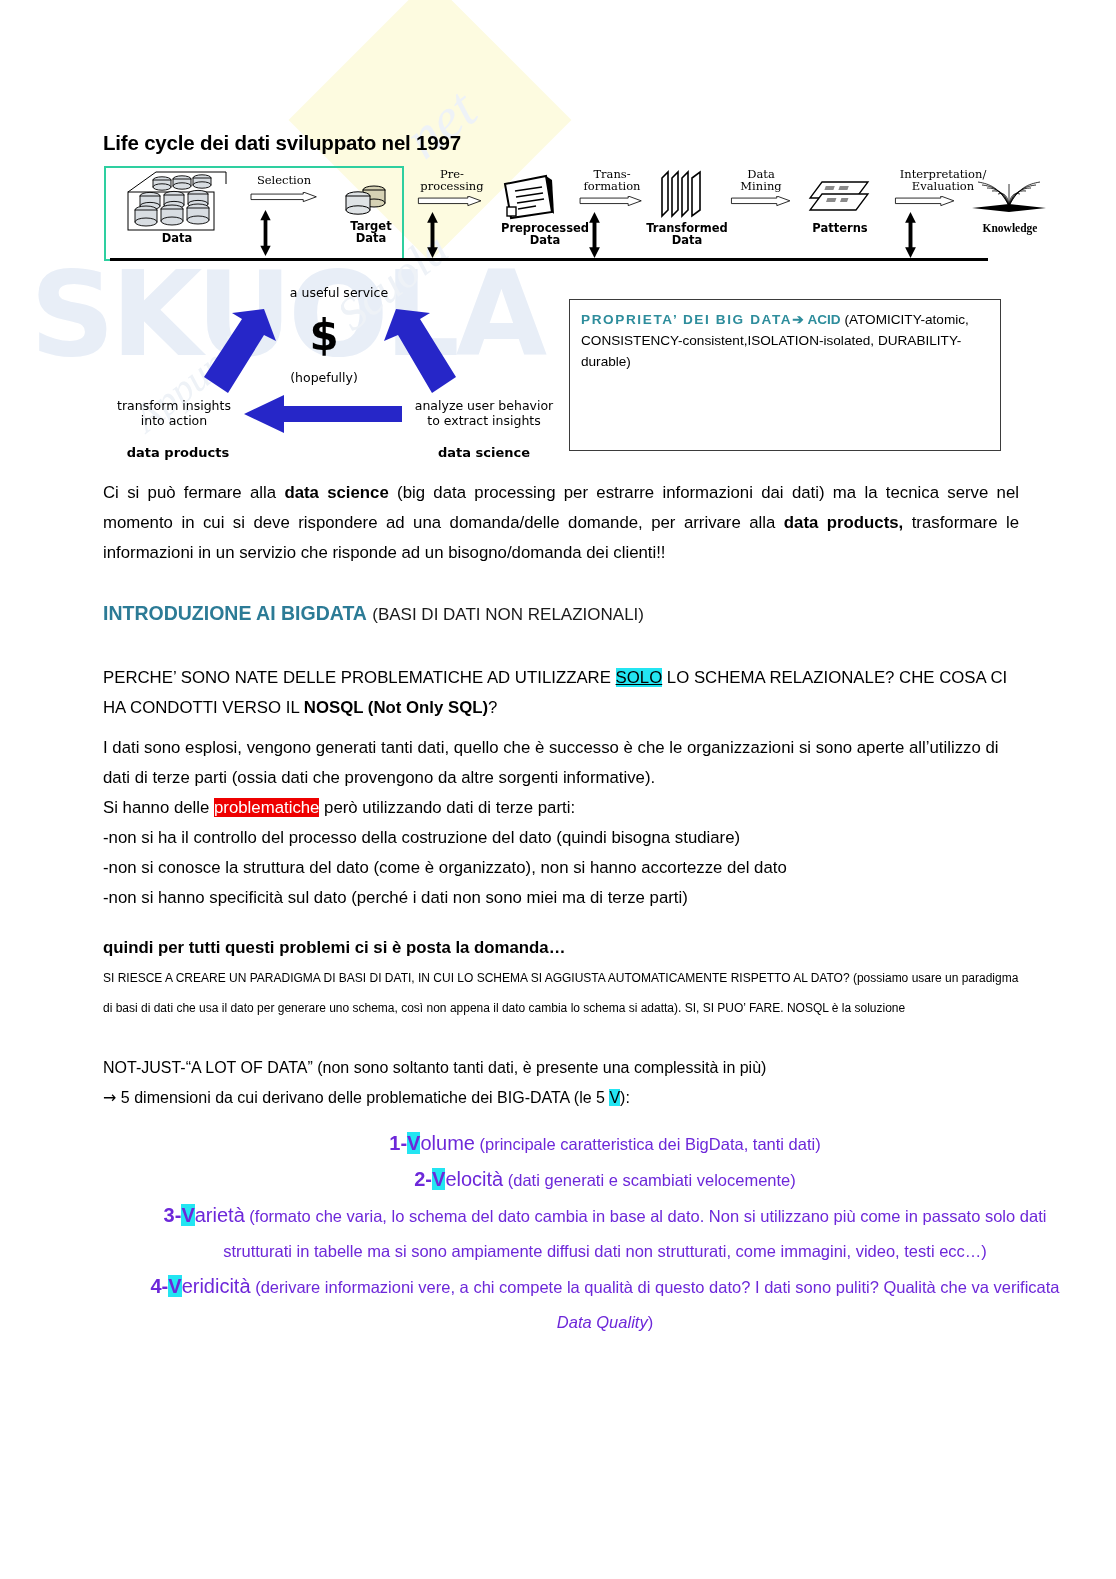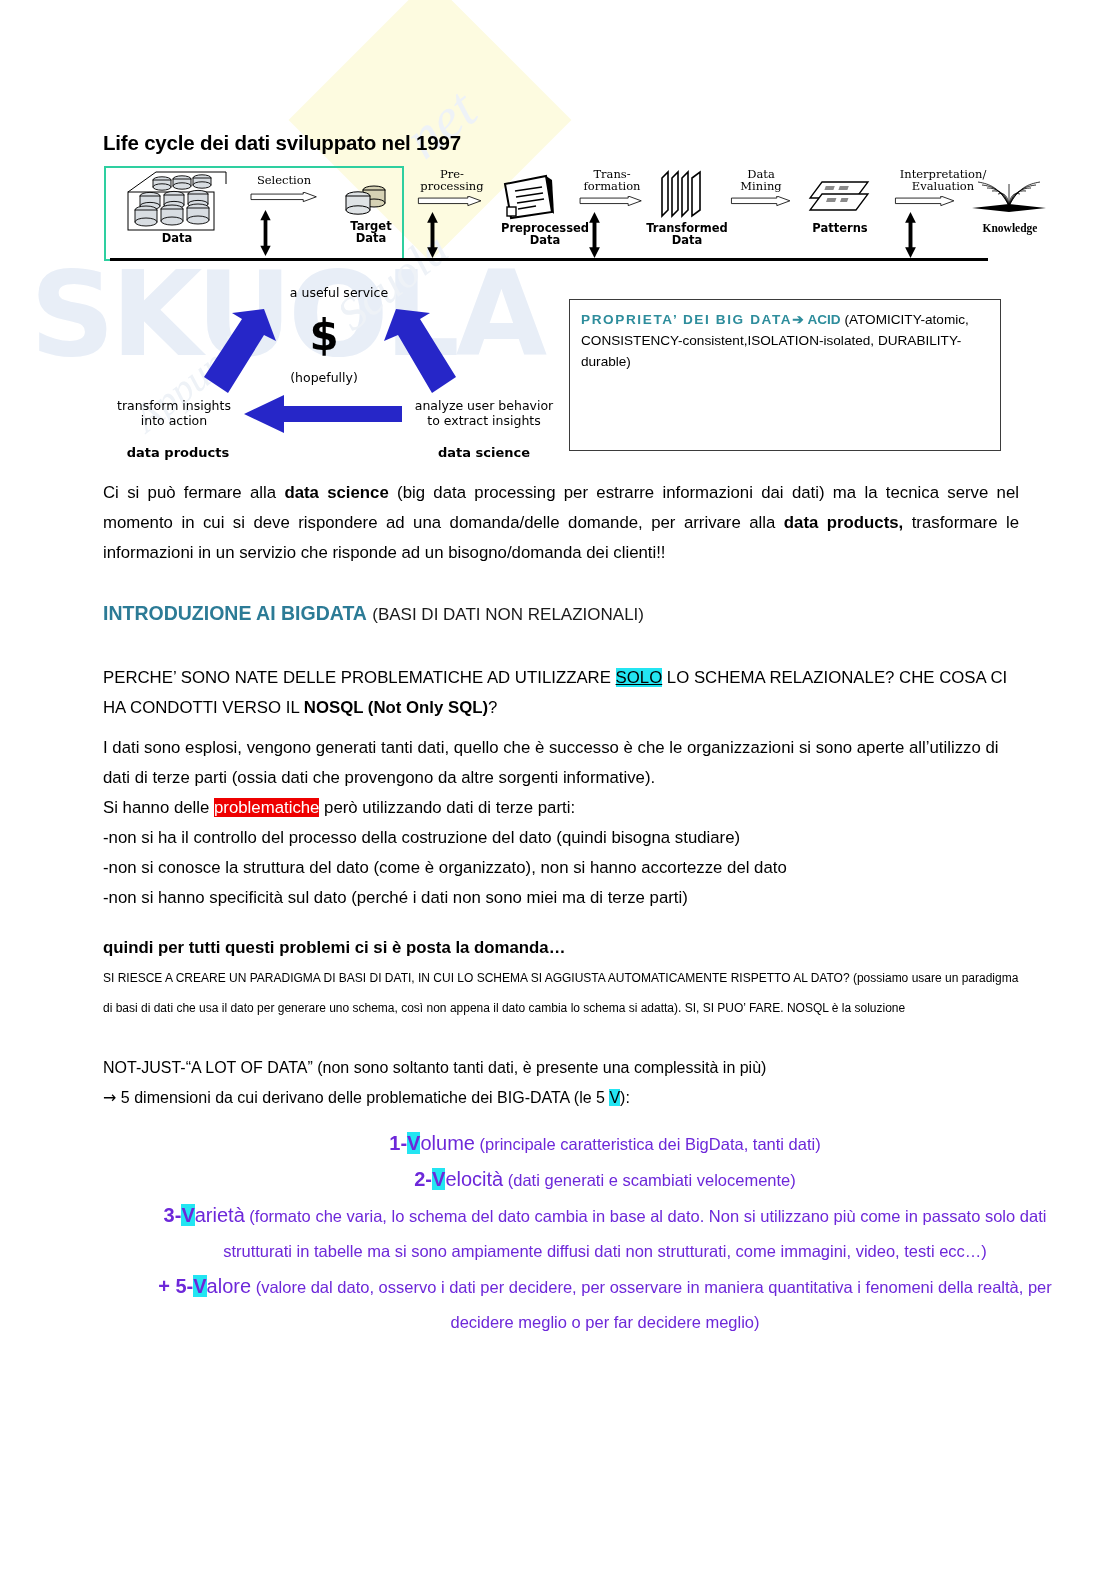--- a/index.html
+++ b/index.html
@@ -472,20 +472,20 @@
     </div>
 
     <div>
       <span class="vnum">2-</span><span class="vnum hl-cyan">V</span><span class="vname">elocità</span><span class="vtail"> (dati generati e scambiati velocemente)</span>
     </div>
 
     <div>
       <span class="vnum">3-</span><span class="vnum hl-cyan">V</span><span class="vname">arietà</span><span class="vtail"> (formato che varia, lo schema del dato cambia in base al dato. Non si utilizzano più come in passato solo dati strutturati in tabelle ma si sono ampiamente diffusi dati non strutturati, come immagini, video, testi ecc…)</span>
     </div>
 
-
     <div>
-      <span class="vnum">+ 5-</span><span class="vnum hl-cyan">V</span><span class="vname">alore</span><span class="vtail"> (valore dal dato, osservo i dati per decidere, per osservare in maniera quantitativa i fenomeni della realtà, per decidere meglio o per far decidere meglio)</span>
-    </div>
+      <span class="vnum">4-</span><span class="vnum hl-cyan">V</span><span class="vname">eridicità</span><span class="vtail"> (derivare informazioni vere, a chi compete la qualità di questo dato? I dati sono puliti? Qualità che va verificata </span><span class="vtail i">Data Quality</span><span class="vtail">)</span>
+    </div>
+
 
   </div>
 
 </div>
 
 </body></html>

